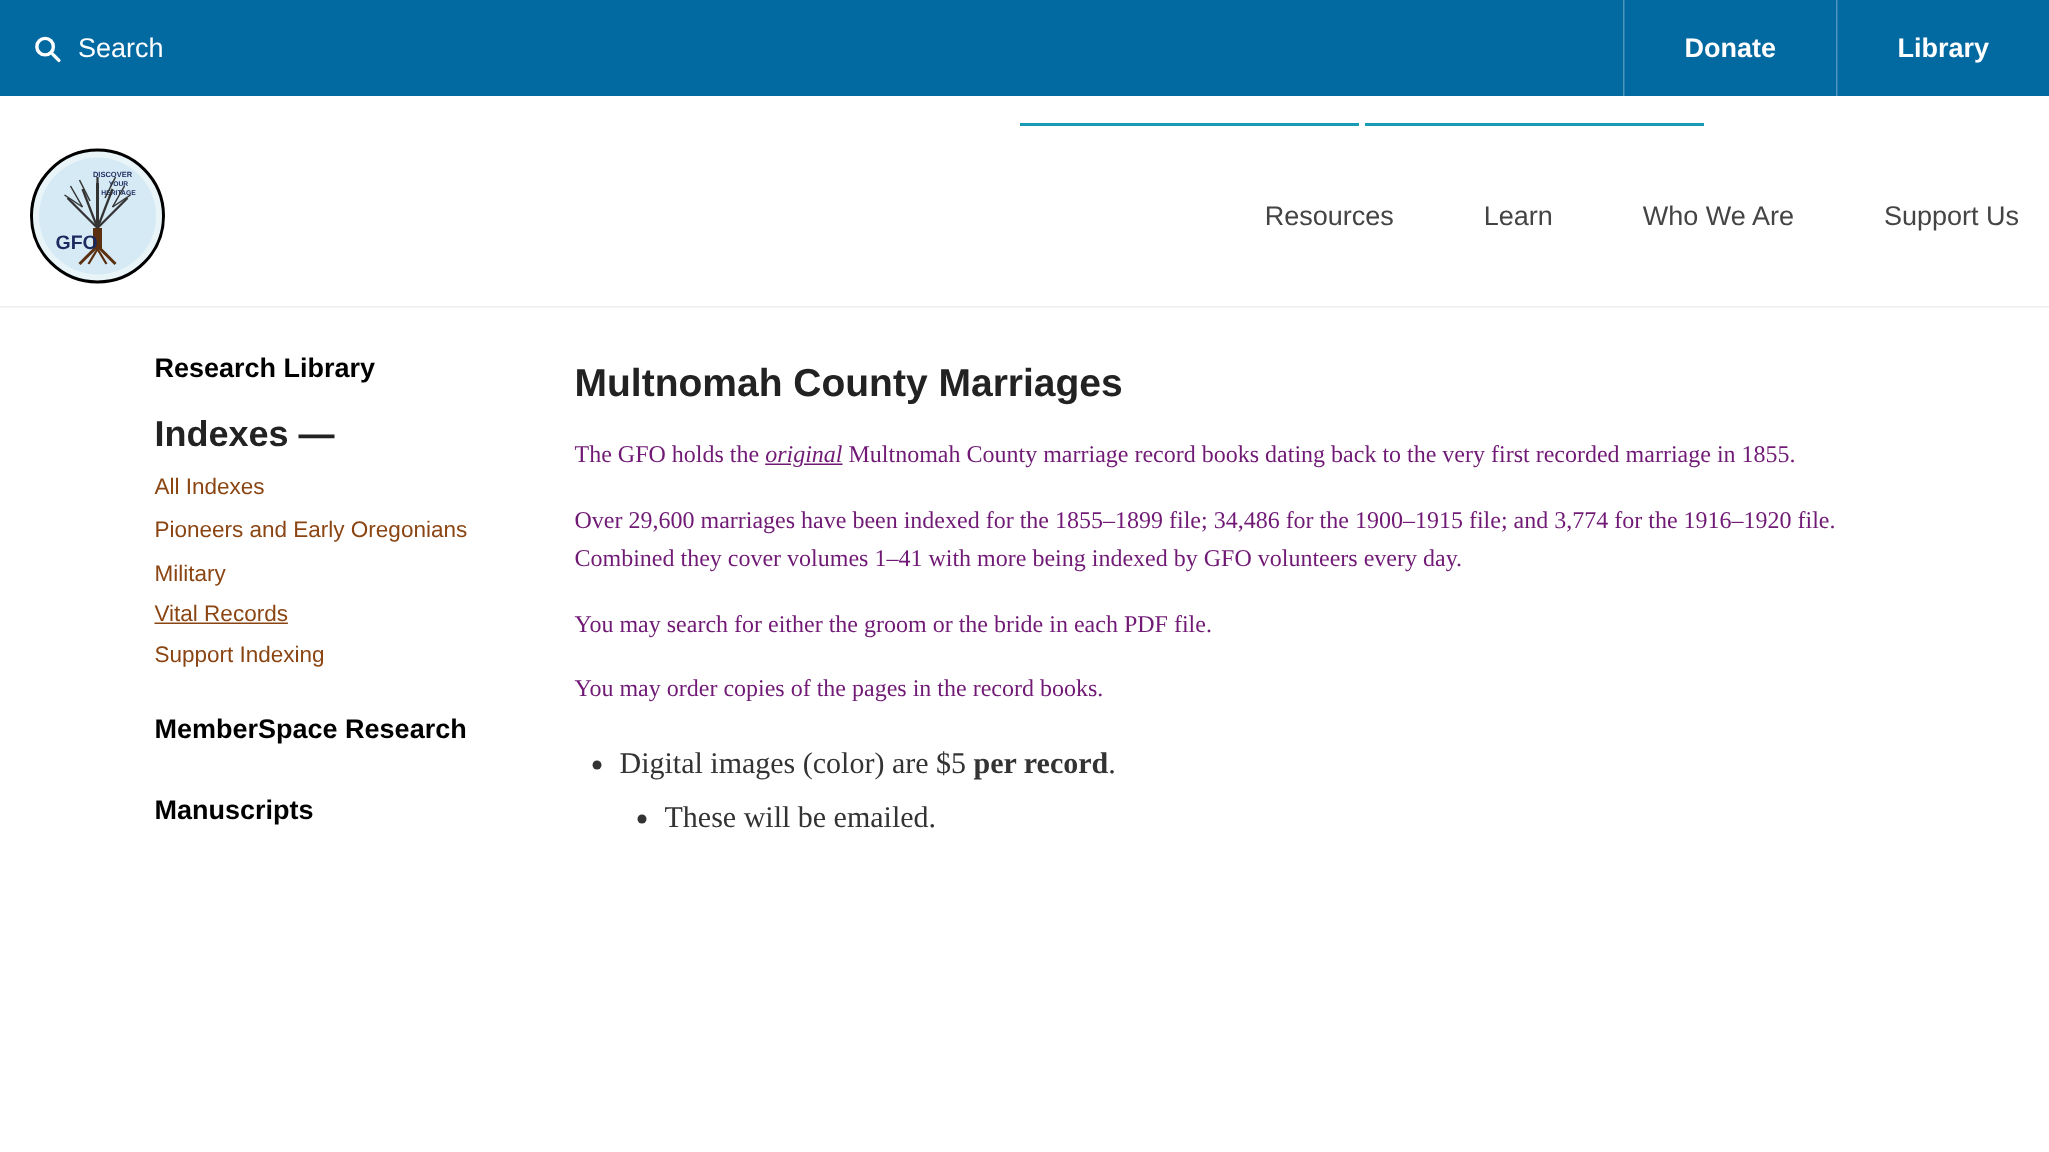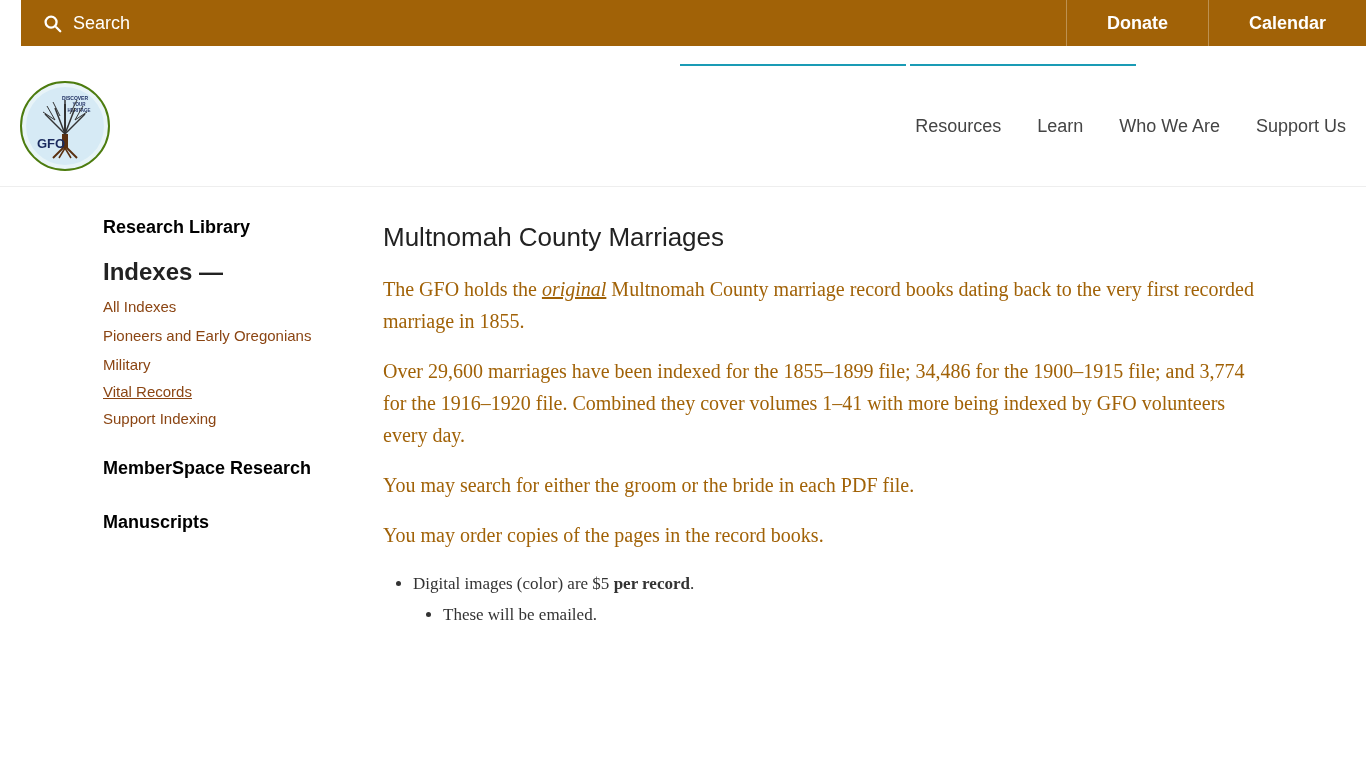--- a/index.html
+++ b/index.html
@@ -1,24 +1,23 @@
 <!DOCTYPE html>
 <html><head>
   <meta charset="utf-8">
   <style>
     * { margin: 0; padding: 0; box-sizing: border-box; }
     body { font-family: Georgia, 'Times New Roman', serif; font-size: 16px; color: #333; background: #fff; }
 
     
     .top-bar {
-      background: #a16207;
+      background: #0369a1;
       display: flex;
       align-items: stretch;
-      height: 46px;
-      margin-left: 21px;
+      height: 64px;
     }
     .top-bar-search {
       flex: 1;
       display: flex;
       align-items: center;
       padding: 0 20px;
       color: #fff;
       font-size: 18px;
       font-family: Arial, sans-serif;
       cursor: pointer;
@@ -75,32 +74,32 @@
     }
     .logo-area {
       display: flex;
       align-items: center;
       margin-right: auto;
     }
     .logo-circle {
       width: 90px;
       height: 90px;
       border-radius: 50%;
-      border: 2px solid #4d7c0f;
+      border: 2px solid #000000;
       display: flex;
       align-items: center;
       justify-content: center;
       overflow: hidden;
       background: #e8f4f8;
       position: relative;
     }
     .nav-links {
       display: flex;
       align-items: center;
-      gap: 36px;
+      gap: 60px;
     }
     .nav-link {
       font-family: Arial, sans-serif;
       font-size: 18px;
       color: #444;
       cursor: pointer;
       text-decoration: none;
     }
     .nav-link.support-us {
       color: #444;
@@ -148,37 +147,37 @@
     .sidebar-spacer { height: 20px; }
 
     
     .main-content {
       flex: 1;
       padding-top: 5px;
     }
     .page-title {
       font-family: Arial, sans-serif;
       font-size: 26px;
-      font-weight: normal;
+      font-weight: bold;
       color: #222;
       margin-bottom: 20px;
     }
     .content-para {
-      font-size: 20px;
+      font-size: 16px;
       line-height: 1.6;
-      color: #a16207;
+      color: #701a75;
       margin-bottom: 18px;
     }
     .content-para em {
       font-style: italic;
       text-decoration: underline;
     }
     .bullet-list {
       margin-left: 30px;
-      font-size: 17px;
+      font-size: 20px;
       line-height: 1.8;
       color: #333;
     }
     .bullet-list li { margin-bottom: 4px; }
     .sub-bullet-list {
       margin-left: 30px;
       list-style-type: disc;
     }
   </style>
 </head>
@@ -186,21 +185,21 @@
 
 <div class="top-bar">
   <div class="top-bar-search">
     <svg width="22" height="22" viewBox="0 0 24 24">
       <path d="M21 21l-4.35-4.35M17 11A6 6 0 1 1 5 11a6 6 0 0 1 12 0z" stroke="#fff" stroke-width="2.5" fill="none" stroke-linecap="round"></path>
     </svg>
     <span>Search</span>
   </div>
   <div class="top-bar-links">
     <a class="top-bar-link">Donate</a>
-    <a class="top-bar-link">Calendar</a>
+    <a class="top-bar-link">Library</a>
   </div>
 </div>
 
 <div class="sub-bar">
   <div class="sub-bar-left"></div>
   <div class="sub-bar-inputs">
     <div class="sub-bar-input-cell"></div>
     <div class="sub-bar-input-cell"></div>
   </div>
   <div style="width:228px;"></div>

